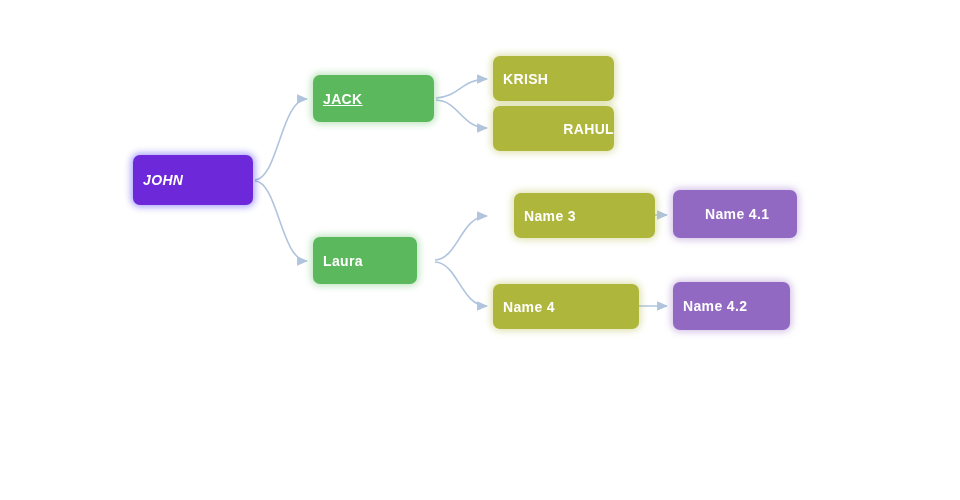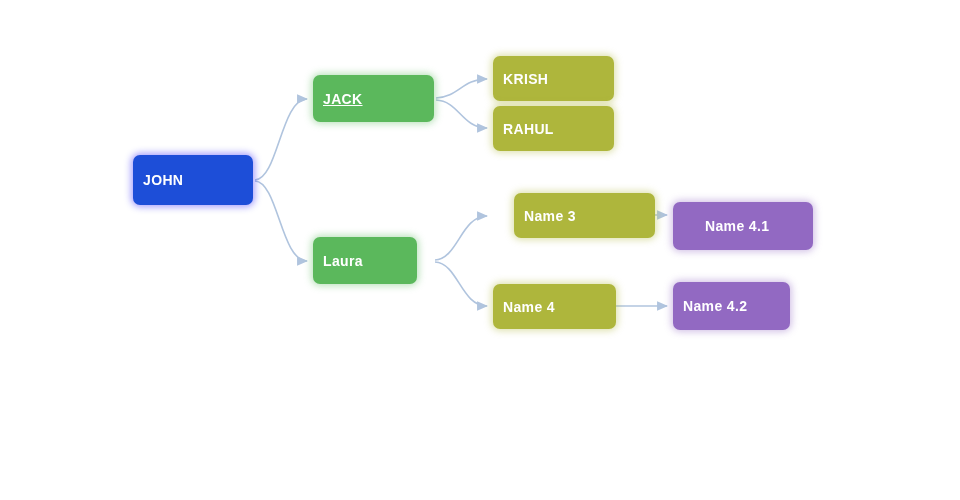--- a/index.html
+++ b/index.html
@@ -45,22 +45,23 @@
     line-height: 1;
     white-space: nowrap;
     overflow: hidden;
     -webkit-font-smoothing: antialiased;
   }
   .node-label {
     display: block;
     pointer-events: none;
   }
   .node.blue {
-    background: #1d4ed8;
+    background: #6d28d9;
     box-shadow: 0 0 7px 2px rgba(21, 0, 247, 0.38);
+    font-style: italic;
   }
   .node.green {
     background: #5bb85c;
     box-shadow: 0 0 7px 2px rgba(91, 184, 92, 0.40);
   }
   .node.olive {
     background: #aeb63c;
     box-shadow: 0 0 7px 2px rgba(174, 182, 60, 0.40);
   }
   .node.purple {
@@ -97,30 +98,30 @@
       </div>
       <div class="node green" style="left: 313px; top: 75px; width: 121px; height: 47px; text-decoration: underline;">
         <span class="node-label">JACK</span>
       </div>
       <div class="node green" style="left: 313px; top: 237px; width: 104px; height: 47px;">
         <span class="node-label">Laura</span>
       </div>
       <div class="node olive" style="left: 493px; top: 56px; width: 121px; height: 45px;">
         <span class="node-label">KRISH</span>
       </div>
-      <div class="node olive" style="left: 493px; top: 106px; width: 121px; height: 45px;">
+      <div class="node olive" style="left: 493px; top: 106px; width: 121px; height: 45px; justify-content: flex-end;">
         <span class="node-label">RAHUL</span>
       </div>
       <div class="node olive" style="left: 514px; top: 193px; width: 141px; height: 45px;">
         <span class="node-label">Name 3</span>
       </div>
-      <div class="node olive" style="left: 493px; top: 284px; width: 123px; height: 45px;">
+      <div class="node olive" style="left: 493px; top: 284px; width: 146px; height: 45px;">
         <span class="node-label">Name 4</span>
       </div>
-      <div class="node purple" style="left: 673px; top: 202px; width: 140px; height: 48px; padding-left: 32px;">
+      <div class="node purple" style="left: 673px; top: 190px; width: 124px; height: 48px; padding-left: 32px;">
         <span class="node-label">Name 4.1</span>
       </div>
       <div class="node purple" style="left: 673px; top: 282px; width: 117px; height: 48px;">
         <span class="node-label">Name 4.2</span>
       </div>
     </div>
 
 </div>
 
 </body></html>

